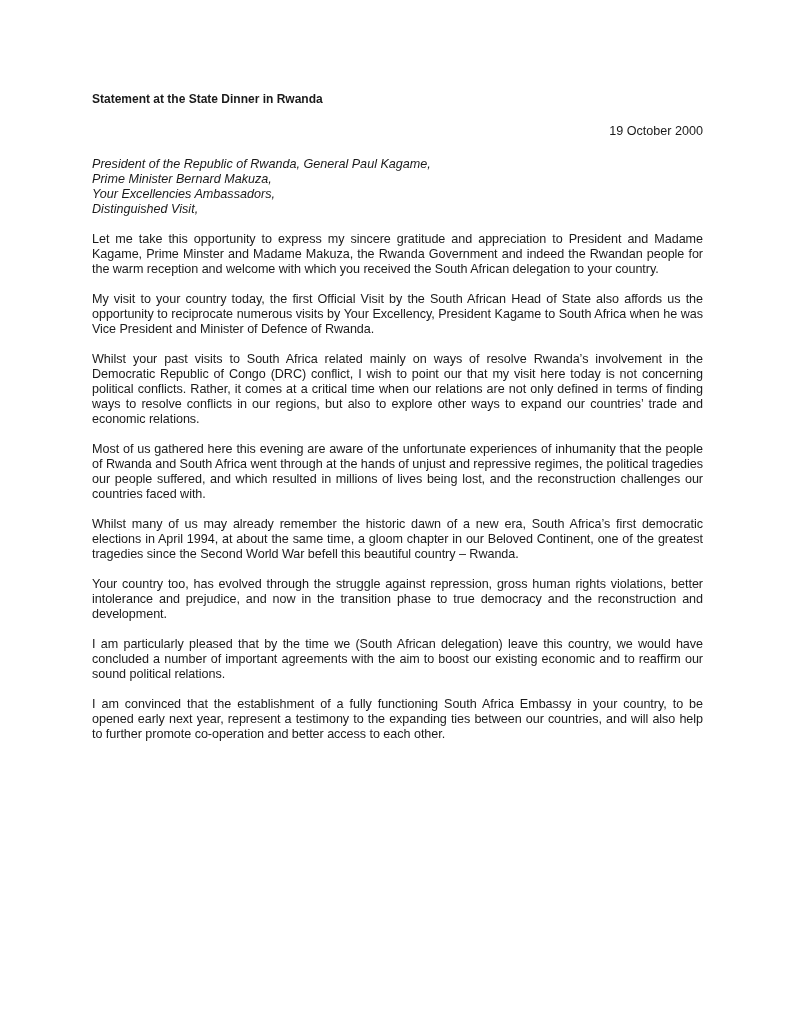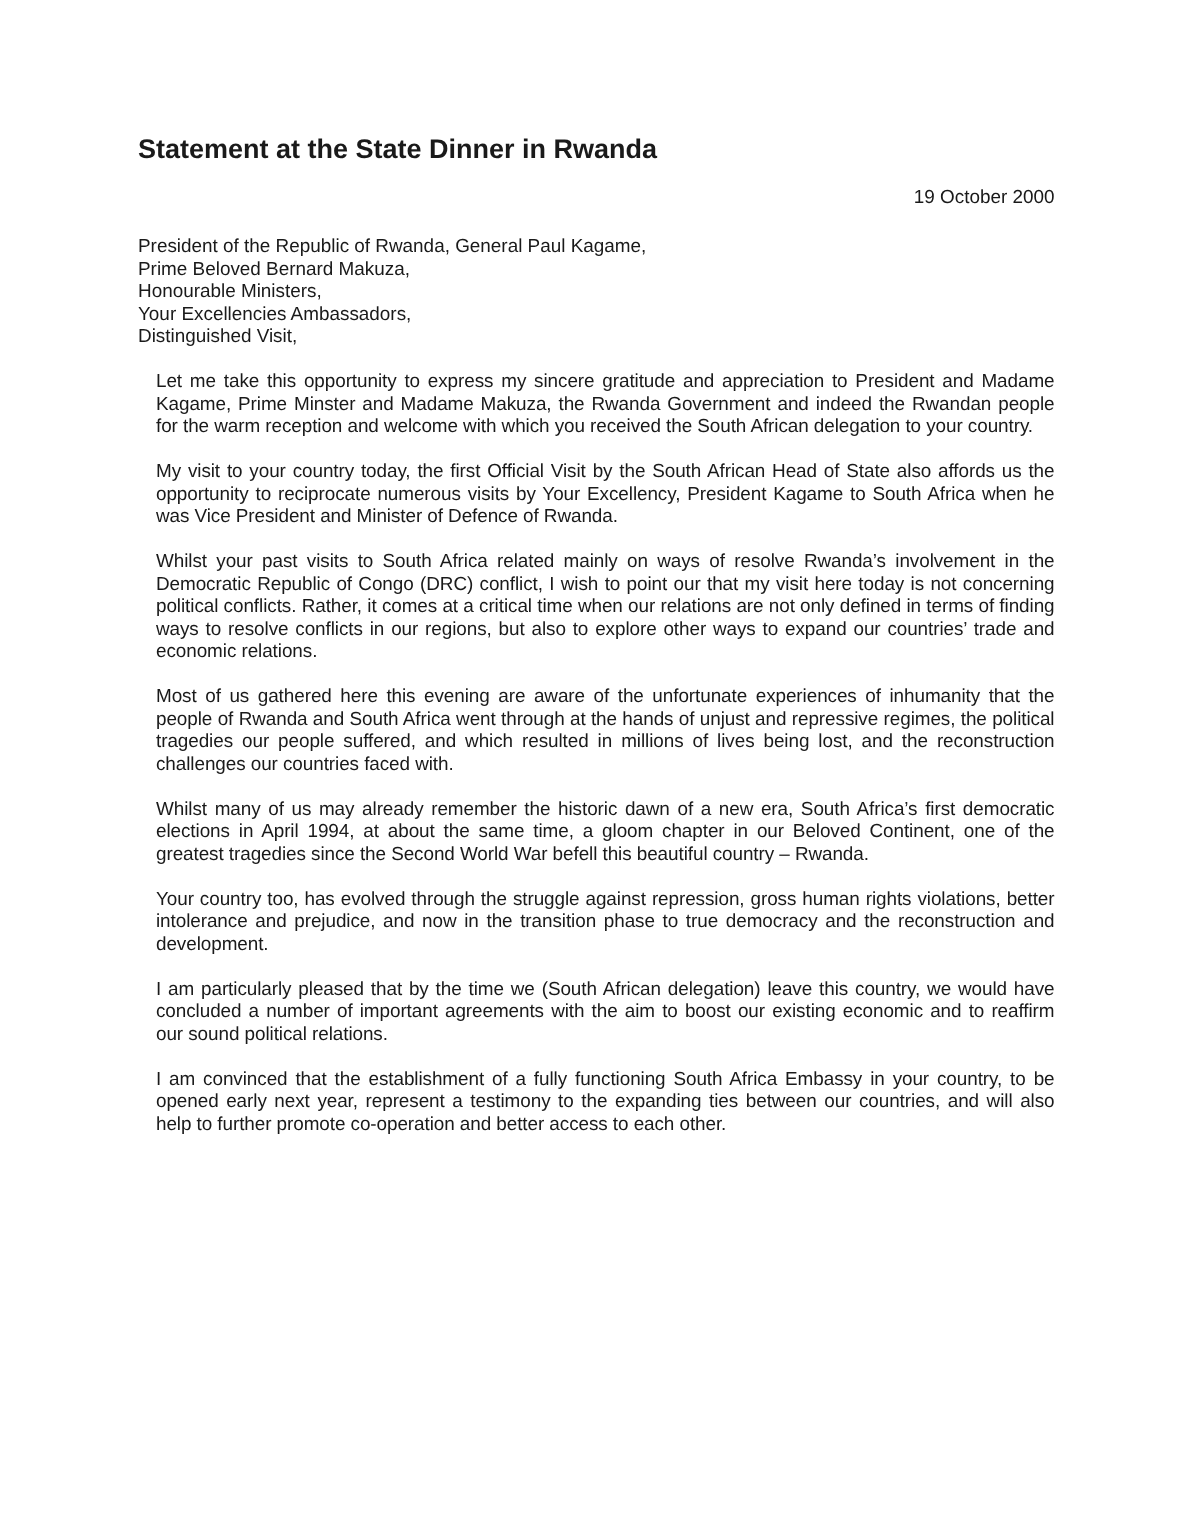--- a/index.html
+++ b/index.html
@@ -18,51 +18,51 @@
     .page {
       position: absolute;
       left: 92px;
       top: 92px;
       width: 611px;
       font-size: 12.6px;
       line-height: 15px;
     }
     .title {
       font-weight: bold;
-      font-size: 18px;
+      font-size: 12px;
       margin: 0 0 17px 0;
     }
     .date {
       margin: 0 0 18px 0;
       text-align: right;
     }
     .salutation {
       margin: 0 0 15px 0;
     }
     .salutation div {
       white-space: nowrap;
+      font-style: italic;
     }
     .para {
-      margin: 0 0 15px 12px;
+      margin: 0 0 15px 0;
       text-align: justify;
       text-align-last: left;
       letter-spacing: -0.05px;
     }
   </style>
 </head>
 <body>
 
 <div class="page">
   <div class="title">Statement at the State Dinner in Rwanda</div>
   <div class="date">19 October 2000</div>
 
   <div class="salutation">
     <div>President of the Republic of Rwanda, General Paul Kagame,</div>
-    <div>Prime Beloved Bernard Makuza,</div>
-    <div>Honourable Ministers,</div>
+    <div>Prime Minister Bernard Makuza,</div>
     <div>Your Excellencies Ambassadors,</div>
     <div>Distinguished Visit,</div>
   </div>
 
   <p class="para">Let me take this opportunity to express my sincere gratitude and appreciation to President and Madame Kagame, Prime Minster and Madame Makuza, the Rwanda Government and indeed the Rwandan people for the warm reception and welcome with which you received the South African delegation to your country.</p>
   <p class="para">My visit to your country today, the first Official Visit by the South African Head of State also affords us the opportunity to reciprocate numerous visits by Your Excellency, President Kagame to South Africa when he was Vice President and Minister of Defence of Rwanda.</p>
   <p class="para">Whilst your past visits to South Africa related mainly on ways of resolve Rwanda’s involvement in the Democratic Republic of Congo (DRC) conflict, I wish to point our that my visit here today is not concerning political conflicts. Rather, it comes at a critical time when our relations are not only defined in terms of finding ways to resolve conflicts in our regions, but also to explore other ways to expand our countries’ trade and economic relations.</p>
   <p class="para">Most of us gathered here this evening are aware of the unfortunate experiences of inhumanity that the people of Rwanda and South Africa went through at the hands of unjust and repressive regimes, the political tragedies our people suffered, and which resulted in millions of lives being lost, and the reconstruction challenges our countries faced with.</p>
   <p class="para">Whilst many of us may already remember the historic dawn of a new era, South Africa’s first democratic elections in April 1994, at about the same time, a gloom chapter in our Beloved Continent, one of the greatest tragedies since the Second World War befell this beautiful country – Rwanda.</p>
   <p class="para">Your country too, has evolved through the struggle against repression, gross human rights violations, better intolerance and prejudice, and now in the transition phase to true democracy and the reconstruction and development.</p>

